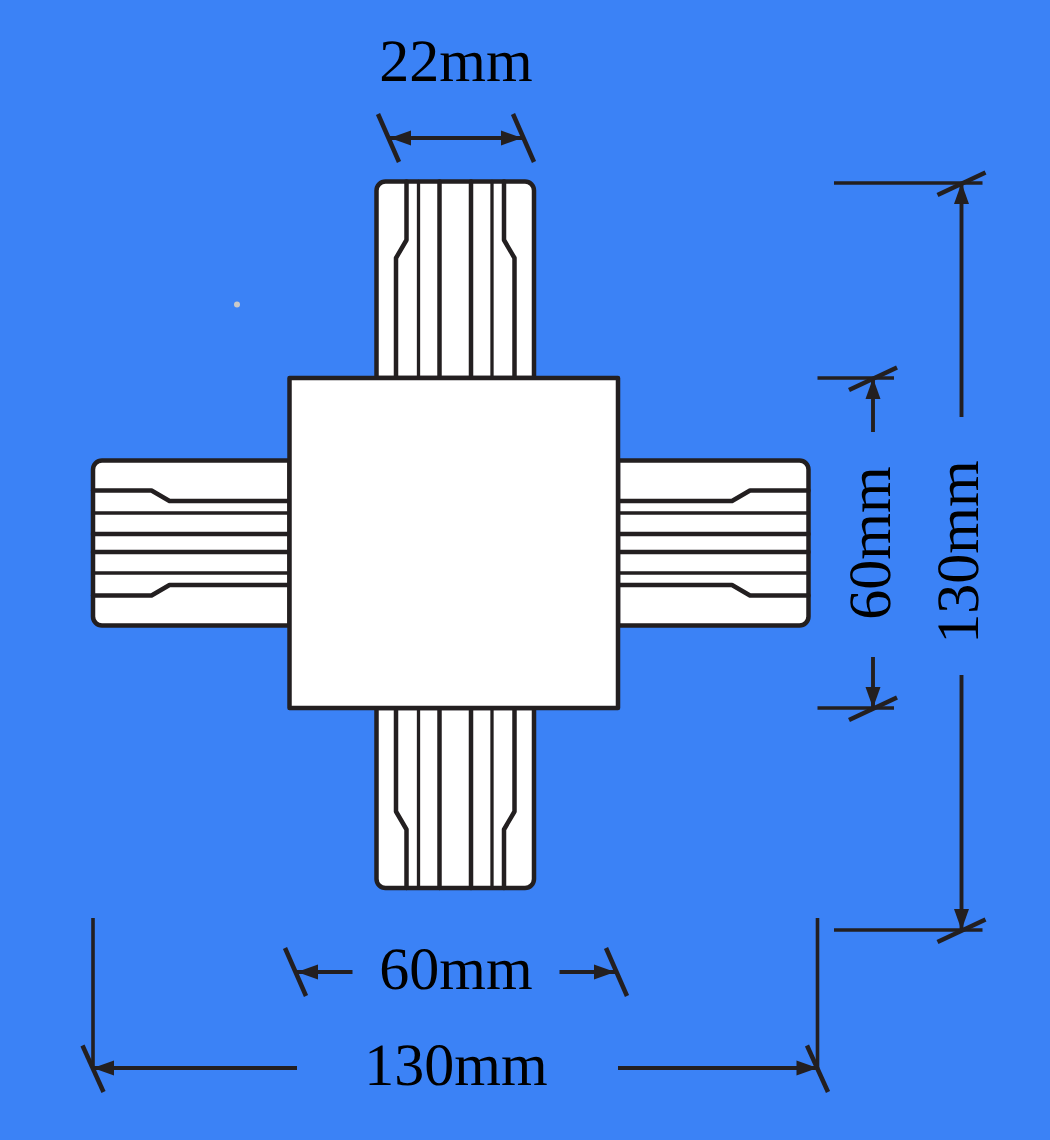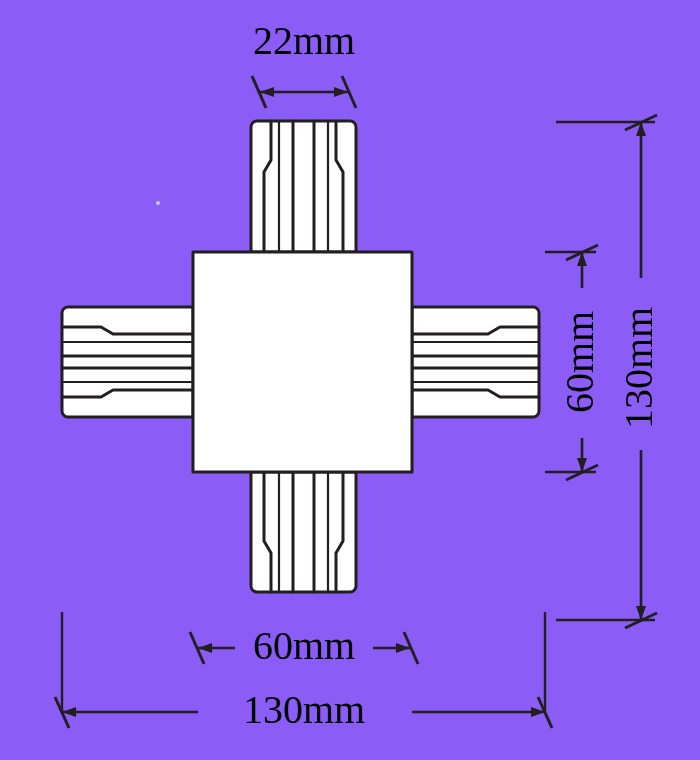--- a/index.html
+++ b/index.html
@@ -10,21 +10,21 @@
   body {
     width: 700px;
     height: 760px;
     font-family: "Liberation Serif", serif;
     overflow: hidden;
   }
   #drawing-root {
     position: relative;
     width: 700px;
     height: 760px;
-    background: #8b5cf6;
+    background: #3b82f6;
   }
   svg#technical-drawing {
     display: block;
     width: 700px;
     height: 760px;
   }
   .part-outline {
     fill: #ffffff;
     stroke: #231f20;
     stroke-width: 3;

